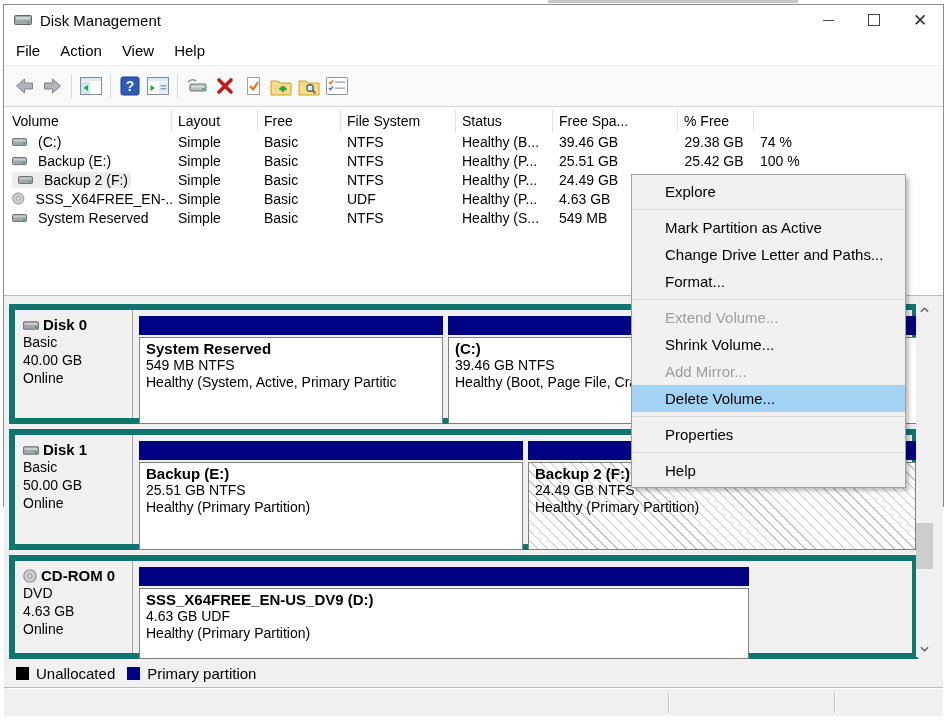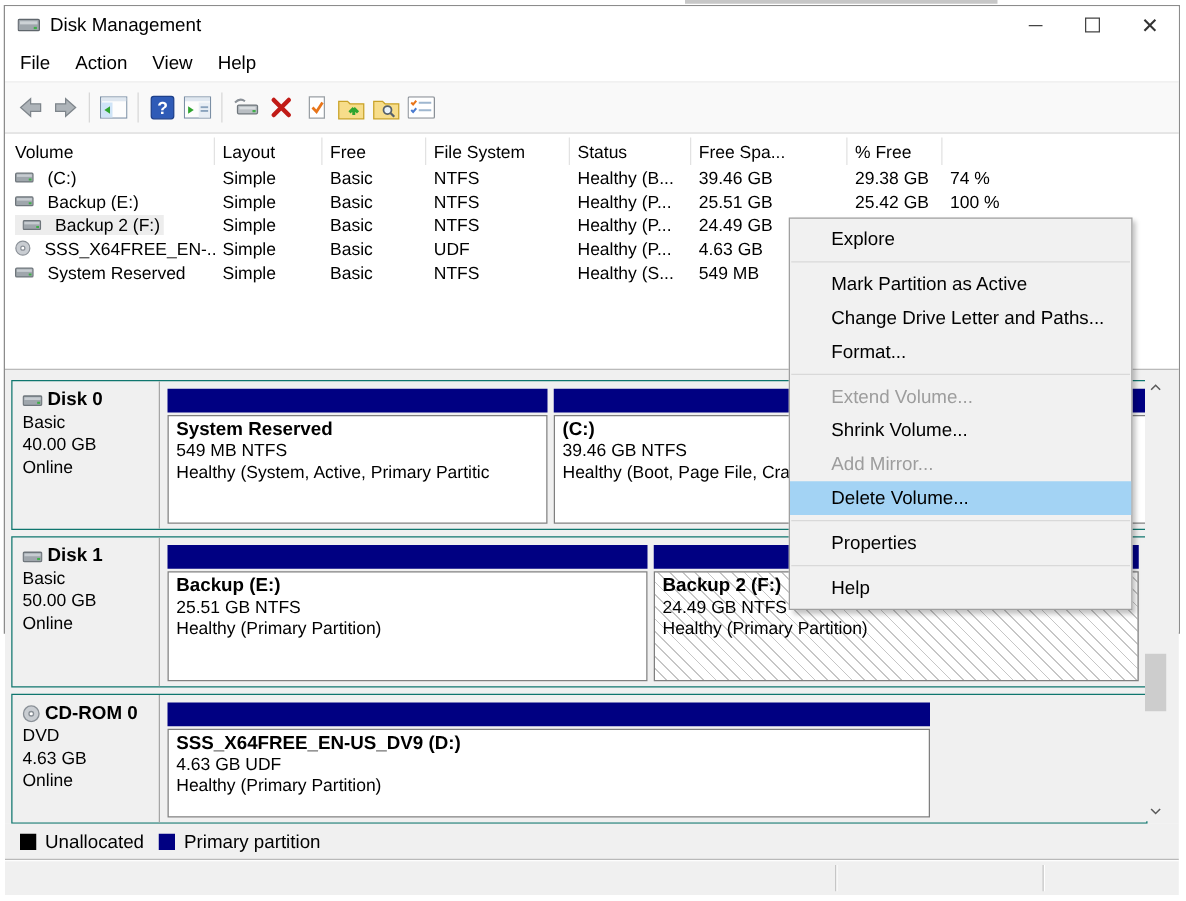--- a/index.html
+++ b/index.html
@@ -33,27 +33,27 @@
   
   .vpane{position:absolute;left:0;top:102px;width:100%;height:188px;background:#fff;
          padding:3px 0 0 5px;box-sizing:border-box;font-size:14px;}
   .vhead,.vrow{display:grid;grid-template-columns:163px 86px 83px 115px 97px 125px 76px 160px;align-items:center;}
   .vhead{height:22px;}
   .vhead span{border-right:1px solid #e2e2e2;height:22px;line-height:22px;padding-left:6px;color:#000;}
   .vhead span:first-child{padding-left:3px;}
   .vrow{height:19px;}
   .vrow span{padding-left:6px;white-space:nowrap;overflow:hidden;}
   .vrow .c-vol{padding-left:3px;display:flex;align-items:center;gap:5px;}
-  .c-free,.h-free{text-align:left;padding-right:10px !important;}
+  .c-free,.h-free{text-align:center;padding-right:10px !important;}
   .sel-bg{background:#ededed;padding:0 3px 0 1px;display:inline-flex;align-items:center;gap:5px;}
 
   
   .gpane{position:absolute;left:0;top:290px;width:100%;height:364px;background:#f0f0f0;
          border-top:1px solid #bababa;box-sizing:border-box;}
-  .disk-row{position:absolute;left:5px;width:909px;border:1px solid #0f766e;background:#f0f0f0;
+  .disk-row{position:absolute;left:5px;width:909px;border:6px solid #0f766e;background:#f0f0f0;
             display:flex;box-sizing:border-box;}
   .dlabel{width:118px;border-right:1px solid #a6a6a6;box-sizing:border-box;padding:6px 4px 0 8px;}
   .dname{font-size:15px;font-weight:bold;display:flex;align-items:center;gap:4px;}
   .dline{font-size:14px;line-height:18px;}
   .parea{flex:1;position:relative;}
   .part{position:absolute;display:flex;flex-direction:column;}
   .band{height:19px;background:#000082;}
   .pbody{flex:1;margin-top:2px;background:#fff;border:1px solid #7f7f7f;padding:2px 6px;
          overflow:hidden;white-space:nowrap;}
   .hatched .pbody{background:repeating-linear-gradient(45deg,#ffffff 0 6px,#c6c6c6 6px 7px);}

